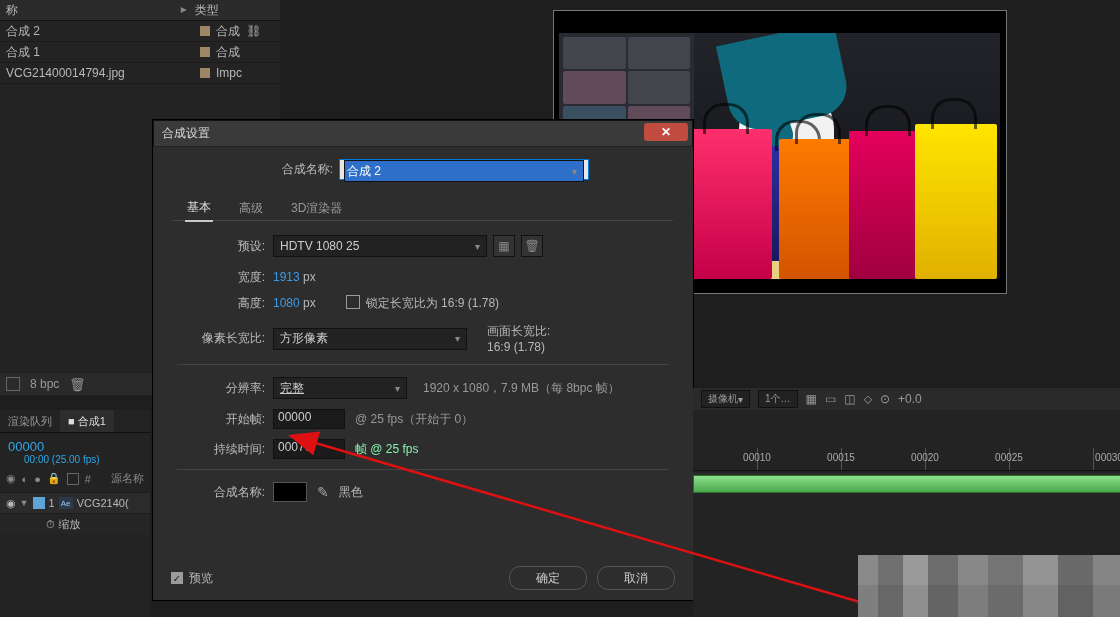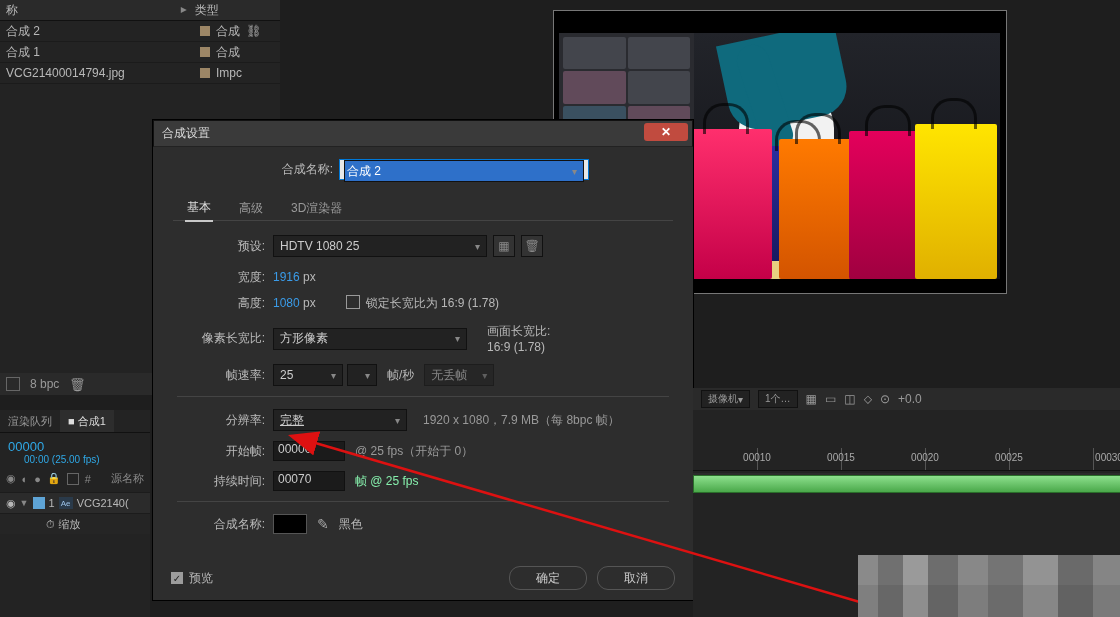--- a/index.html
+++ b/index.html
@@ -192,50 +192,39 @@
       <div class="frow">
         <div class="flbl">预设:</div>
         <div class="sel" style="width:200px;">
             <span>HDTV 1080 25</span>
           </div>
         <div class="iconbtn">▦</div>
         <div class="iconbtn">🗑</div>
       </div>
       <div class="frow">
         <div class="flbl">宽度:</div>
-        <span class="blue">1916</span>&nbsp;<span>px</span>
+        <span class="blue">1913</span>&nbsp;<span>px</span>
       </div>
       <div class="frow" style="margin-top:-4px;">
         <div class="flbl">高度:</div>
         <span class="blue">1080</span>&nbsp;<span>px</span>
         <div style="margin-left:30px;display:flex;align-items:flex-start;">
             <span class="cb"></span>
             <span>锁定长宽比为 16:9 (1.78)</span>
           </div>
       </div>
       <div class="frow" style="margin-top:8px;">
         <div class="flbl">像素长宽比:</div>
         <div class="sel" style="width:180px;">
             <span>方形像素</span>
           </div>
         <div style="margin-left:20px;">
           <div>画面长宽比:</div>
           <div>16:9 (1.78)</div>
         </div>
-      </div>
-      <div class="frow">
-        <div class="flbl">帧速率:</div>
-        <div class="sel" style="width:56px;">
-            <span>25</span>
-          </div>
-        <div class="sel" style="width:16px;margin-left:4px;"></div>
-        <span style="margin:0 10px;">帧/秒</span>
-        <div class="sel" style="width:56px;opacity:.55;">
-            <span>无丢帧</span>
-          </div>
       </div>
       <div class="divider"></div>
       <div class="frow">
         <div class="flbl">分辨率:</div>
         <div class="sel" style="width:120px;text-decoration:underline;">
             <span>完整</span>
           </div>
         <span style="margin-left:16px;color:#999;">1920 x 1080，7.9 MB（每 8bpc 帧）</span>
       </div>
       <div class="frow">

